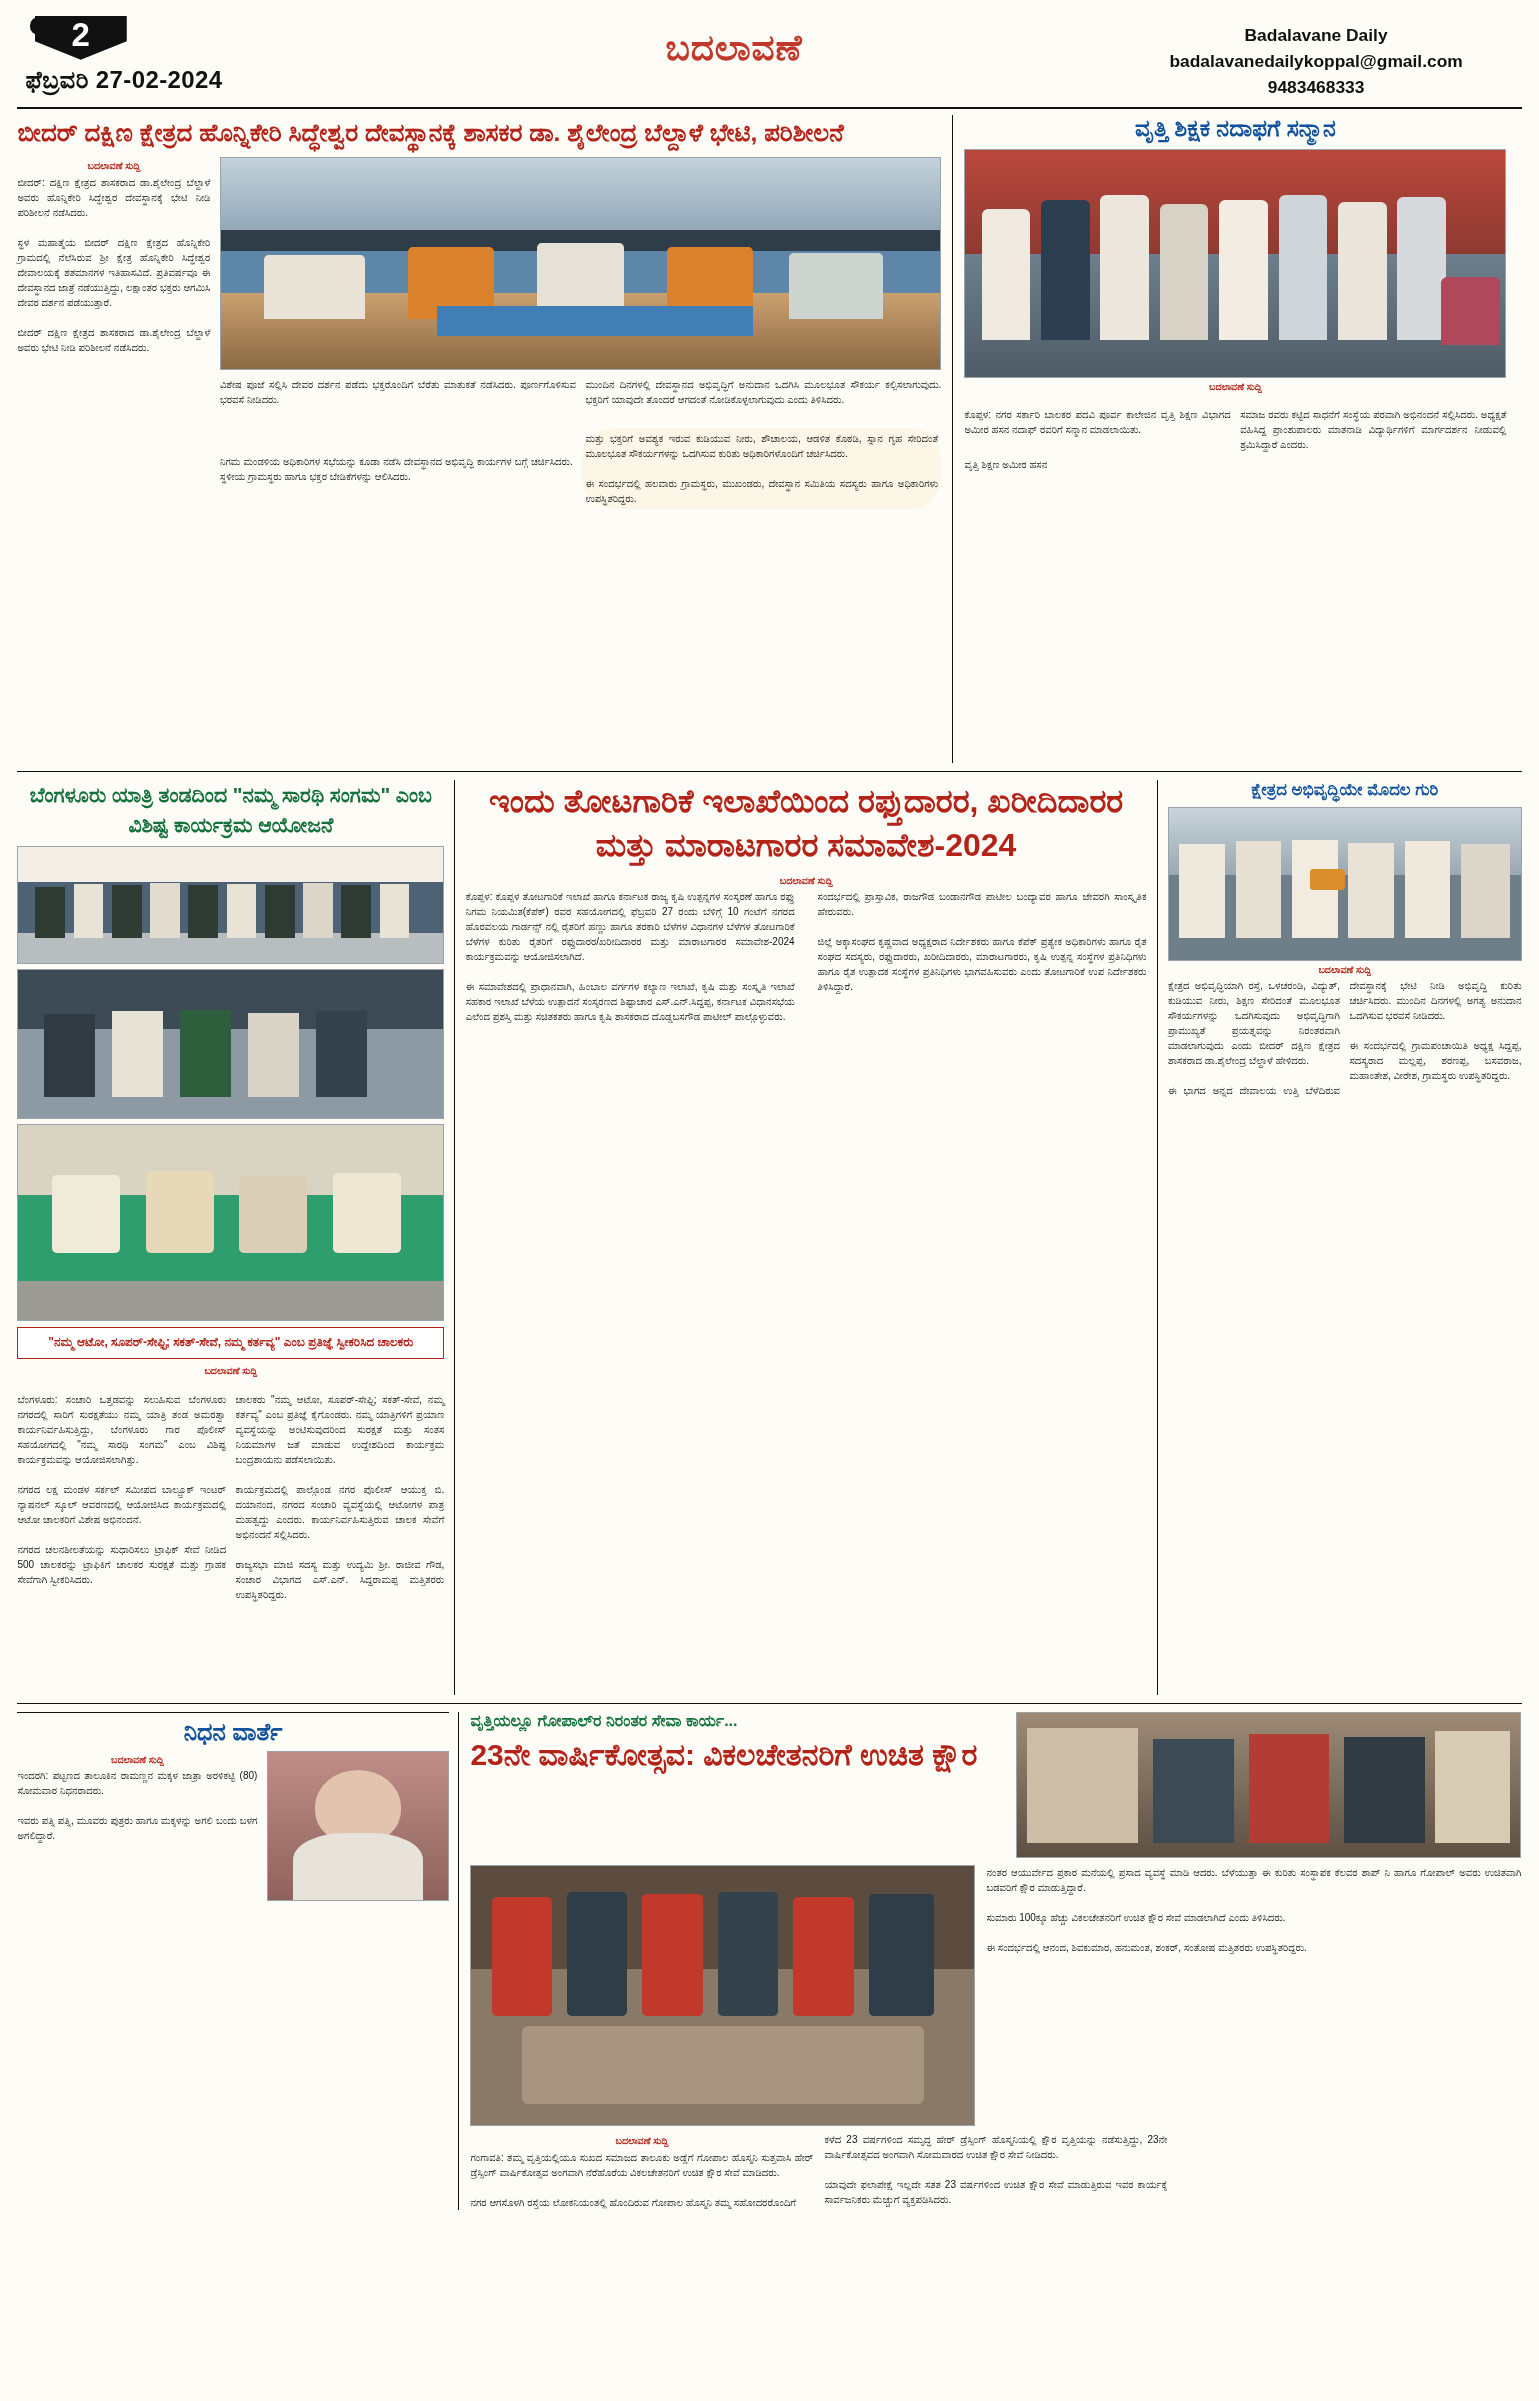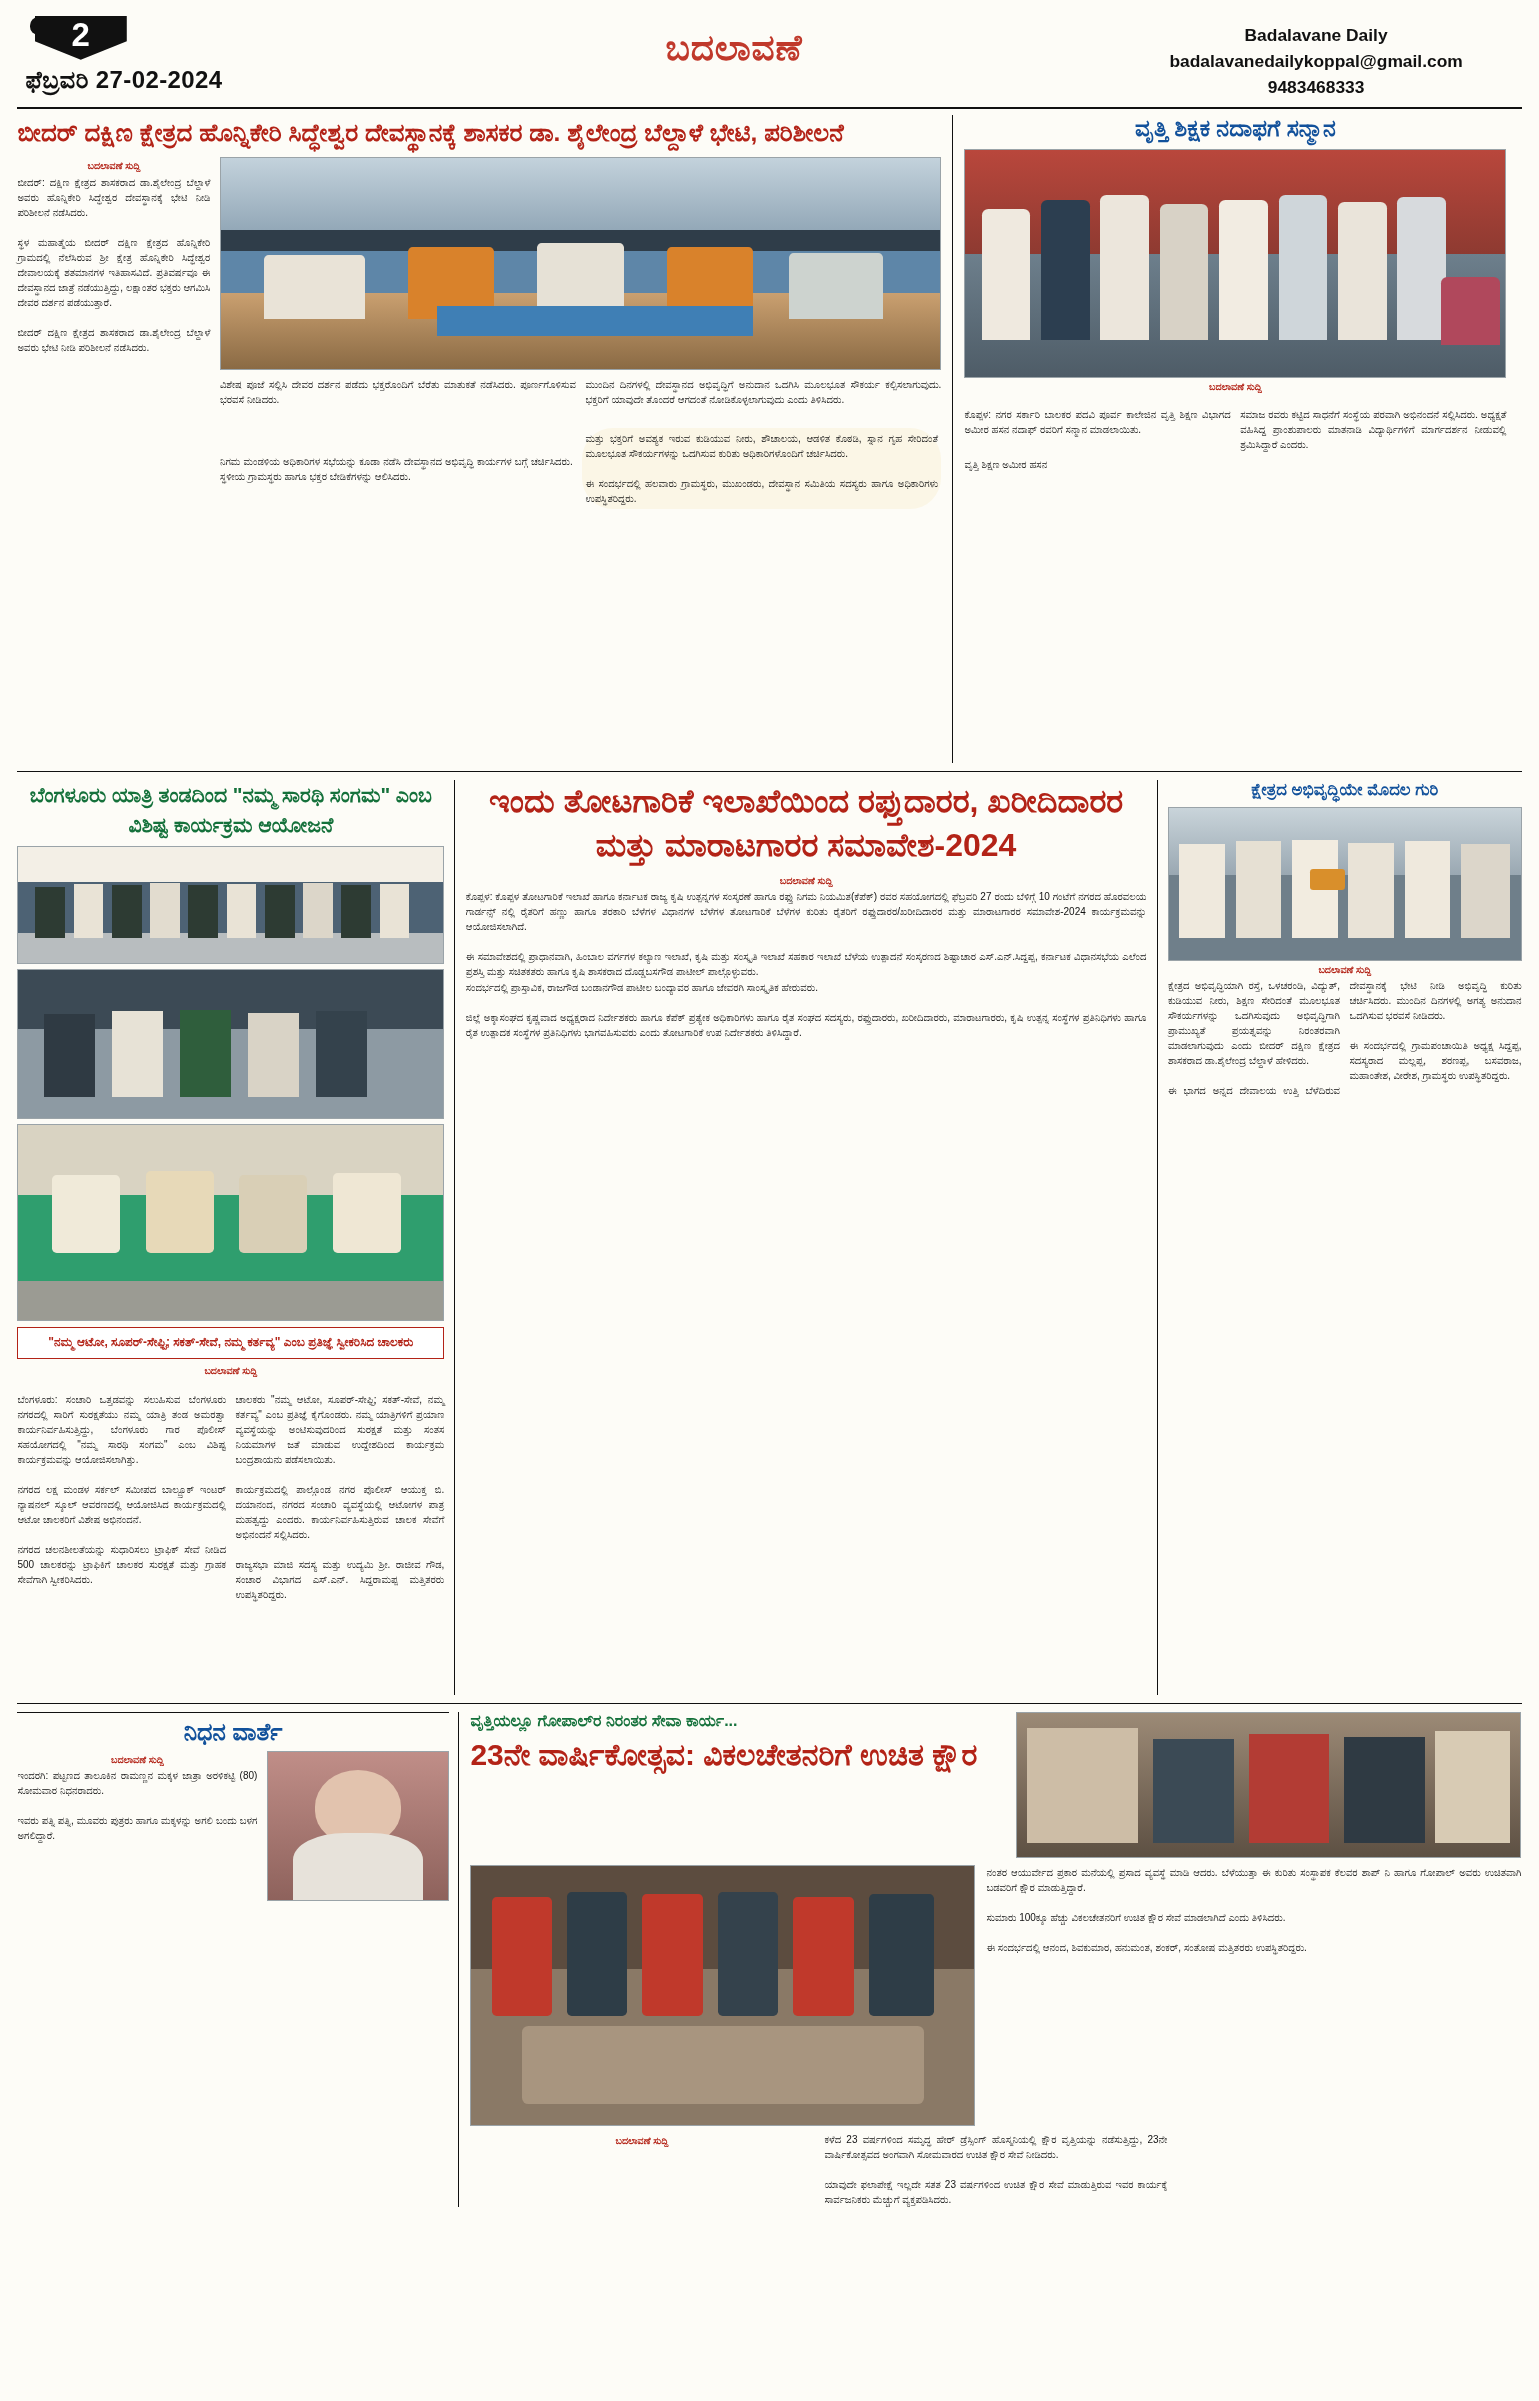--- a/index.html
+++ b/index.html
@@ -42,21 +42,21 @@
   .body-col { font-size:10px; line-height:1.5; text-align:justify; }
   .photo { background:#cfd6d9; position:relative; overflow:hidden; border:0.8px solid #9aa3a8; }
 
   
   .sec-top { display:flex; gap:0; margin-top:6.3px; }
   .sec-top .left { width:936px; padding-right:11px; border-right:1.6px solid #111; }
   .sec-top .right { width:553px; padding-left:11px; }
   .headline-1 { font-size:24.5px; line-height:1.45; font-weight:bold; color:#b32317; margin-bottom:6.3px; }
   .headline-2 { font-size:23px; font-weight:bold; color:#12519b; text-align:center; margin-bottom:6.3px; }
 
-  .cols3 { display:flex; gap:1px;flex-direction:column; }
+  .cols3 { display:flex; gap:23px; }
   .cols3 > div { flex:1; }
   .cols2 { display:flex; gap:9.5px; }
   .cols2 > div { flex:1;margin-top:12px; }
 
   .tint { background:#fbf6e6; }
 
   
   .sec-mid { display:flex; margin-top:8px; border-top:1.6px solid #111; padding-top:8px; }
   .sec-mid .c1 { width:442px; padding-right:9.5px; border-right:1.6px solid #111; }
   .sec-mid .c2 { width:711px; padding:0 11px; border-right:1.6px solid #111; }
@@ -320,20 +320,23 @@
 
 ಸುಮಾರು 100ಕ್ಕೂ ಹೆಚ್ಚು ವಿಕಲಚೇತನರಿಗೆ ಉಚಿತ ಕ್ಷೌರ ಸೇವೆ ಮಾಡಲಾಗಿದೆ ಎಂದು ತಿಳಿಸಿದರು.
 
 ಈ ಸಂದರ್ಭದಲ್ಲಿ ಆನಂದ, ಶಿವಕುಮಾರ, ಹನುಮಂತ, ಶಂಕರ್, ಸಂತೋಷ ಮತ್ತಿತರರು ಉಪಸ್ಥಿತರಿದ್ದರು.</div>
         </div>
       </div>
 
       <div style="display:flex; gap:11px; margin-top:6.3px;">
         <div style="flex:1;">
           <div class="byline">ಬದಲಾವಣೆ ಸುದ್ದಿ</div>
+          <div class="body-col" style="white-space:pre-line;">ಗಂಗಾವತಿ: ತಮ್ಮ ವೃತ್ತಿಯಲ್ಲಿಯೂ ಸುಖದ ಸಮಾಜದ ತಾಲೂಕು ಅಡ್ಡೆಗೆ ಗೋಪಾಲ ಹೊಸ್ಮನಿ ಸುತ್ತವಾಸಿ ಹೇರ್ ಡ್ರೆಸ್ಸಿಂಗ್ ವಾರ್ಷಿಕೋತ್ಸವ ಅಂಗವಾಗಿ ನೆರೆಹೊರೆಯ ವಿಕಲಚೇತನರಿಗೆ ಉಚಿತ ಕ್ಷೌರ ಸೇವೆ ಮಾಡಿದರು.
+
+ನಗರ ಆಗಸೊಳಗಿ ರಸ್ತೆಯ ಲೋಕನಿಯಂತಲ್ಲಿ ಹೊಂದಿರುವ ಗೋಪಾಲ ಹೊಸ್ಮನಿ ತಮ್ಮ ಸಹೋದರರೊಂದಿಗೆ</div>
         </div>
         <div style="flex:1;">
           <div class="body-col" style="white-space:pre-line;">ಕಳೆದ 23 ವರ್ಷಗಳಿಂದ ಸಮೃದ್ಧ ಹೇರ್ ಡ್ರೆಸ್ಸಿಂಗ್ ಹೊಸ್ಮನಿಯಲ್ಲಿ ಕ್ಷೌರ ವೃತ್ತಿಯನ್ನು ನಡೆಸುತ್ತಿದ್ದು, 23ನೇ ವಾರ್ಷಿಕೋತ್ಸವದ ಅಂಗವಾಗಿ ಸೋಮವಾರದ ಉಚಿತ ಕ್ಷೌರ ಸೇವೆ ನೀಡಿದರು.
 
 ಯಾವುದೇ ಫಲಾಪೇಕ್ಷೆ ಇಲ್ಲದೇ ಸತತ 23 ವರ್ಷಗಳಿಂದ ಉಚಿತ ಕ್ಷೌರ ಸೇವೆ ಮಾಡುತ್ತಿರುವ ಇವರ ಕಾರ್ಯಕ್ಕೆ ಸಾರ್ವಜನಿಕರು ಮೆಚ್ಚುಗೆ ವ್ಯಕ್ತಪಡಿಸಿದರು.</div>
         </div>
         <div style="flex:1;"></div>
       </div>
     </div>
   </div>

